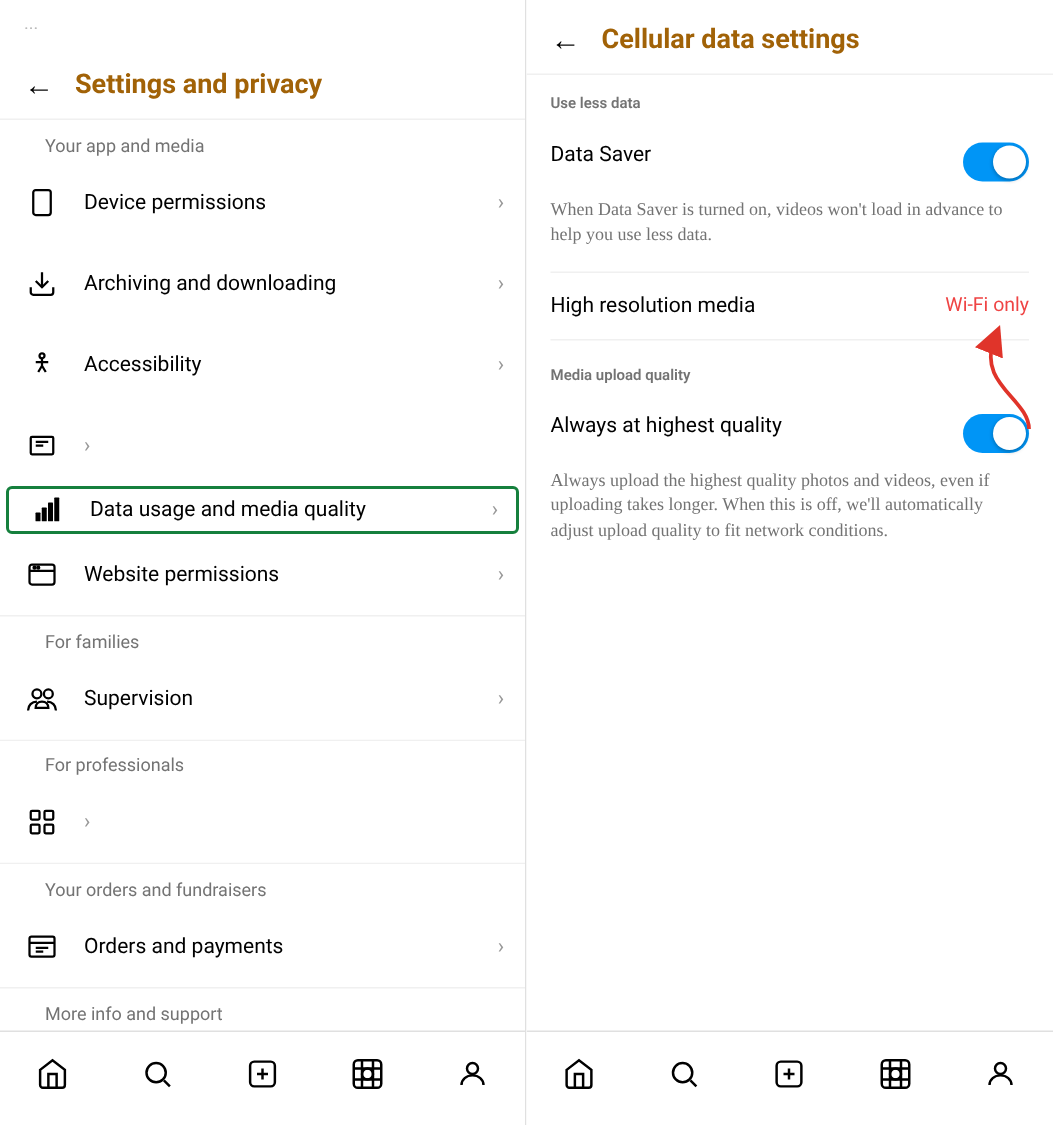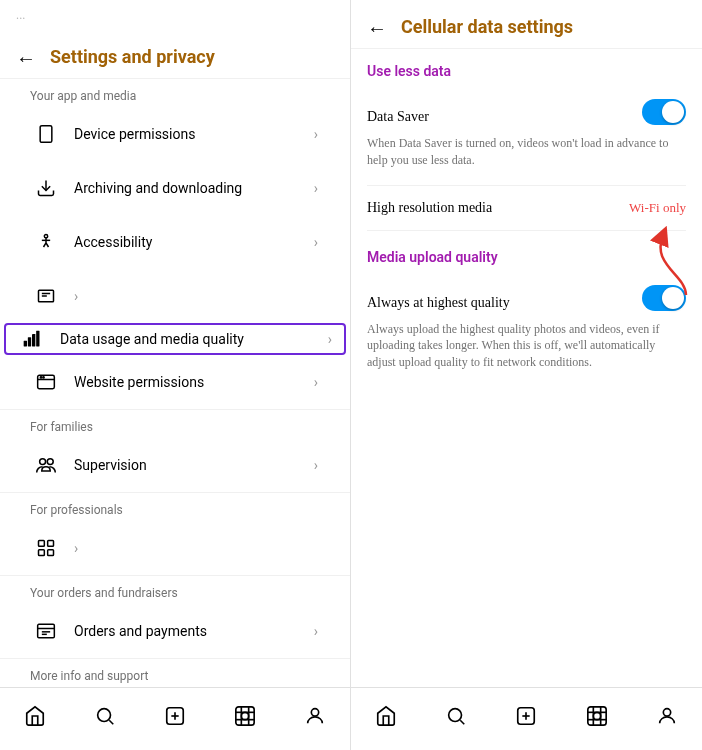--- a/index.html
+++ b/index.html
@@ -59,28 +59,28 @@
       font-size: 12px;
       color: #737373;
       padding: 10px 16px 4px 30px;
       font-weight: 400;
     }
 
     
     .settings-item {
       display: flex;
       align-items: center;
-      padding: 13px 32px;
+      padding: 13px 14px;
       cursor: pointer;
       background: #fff;
       position: relative;
     }
 
     .settings-item.highlighted {
-      border: 2px solid #6d28d9;
+      border: 2px solid #15803d;
       border-radius: 4px;
       margin: 0 4px;
       padding: 0 12px;
     }
 
     .settings-item .item-icon {
       width: 28px;
       height: 28px;
       display: flex;
       align-items: center;
@@ -131,32 +131,31 @@
     }
 
     
     .right-content {
       padding: 0 16px;
       flex: 1;
       overflow: hidden;
     }
 
     .section-header-right {
-      font-size: 14px;
+      font-size: 10px;
       font-weight: 600;
-      color: #a21caf;
+      color: #737373;
       padding: 14px 0 10px 0;
     }
 
     .setting-row {
       display: flex;
-      align-items: flex-end;
+      align-items: flex-start;
       justify-content: space-between;
       padding: 10px 0;
-      font-family: Liberation Serif, serif;
     }
 
     .setting-row-label {
       font-size: 14px;
       color: #000;
       font-weight: 400;
     }
 
     .setting-row-value {
       font-size: 13px;

